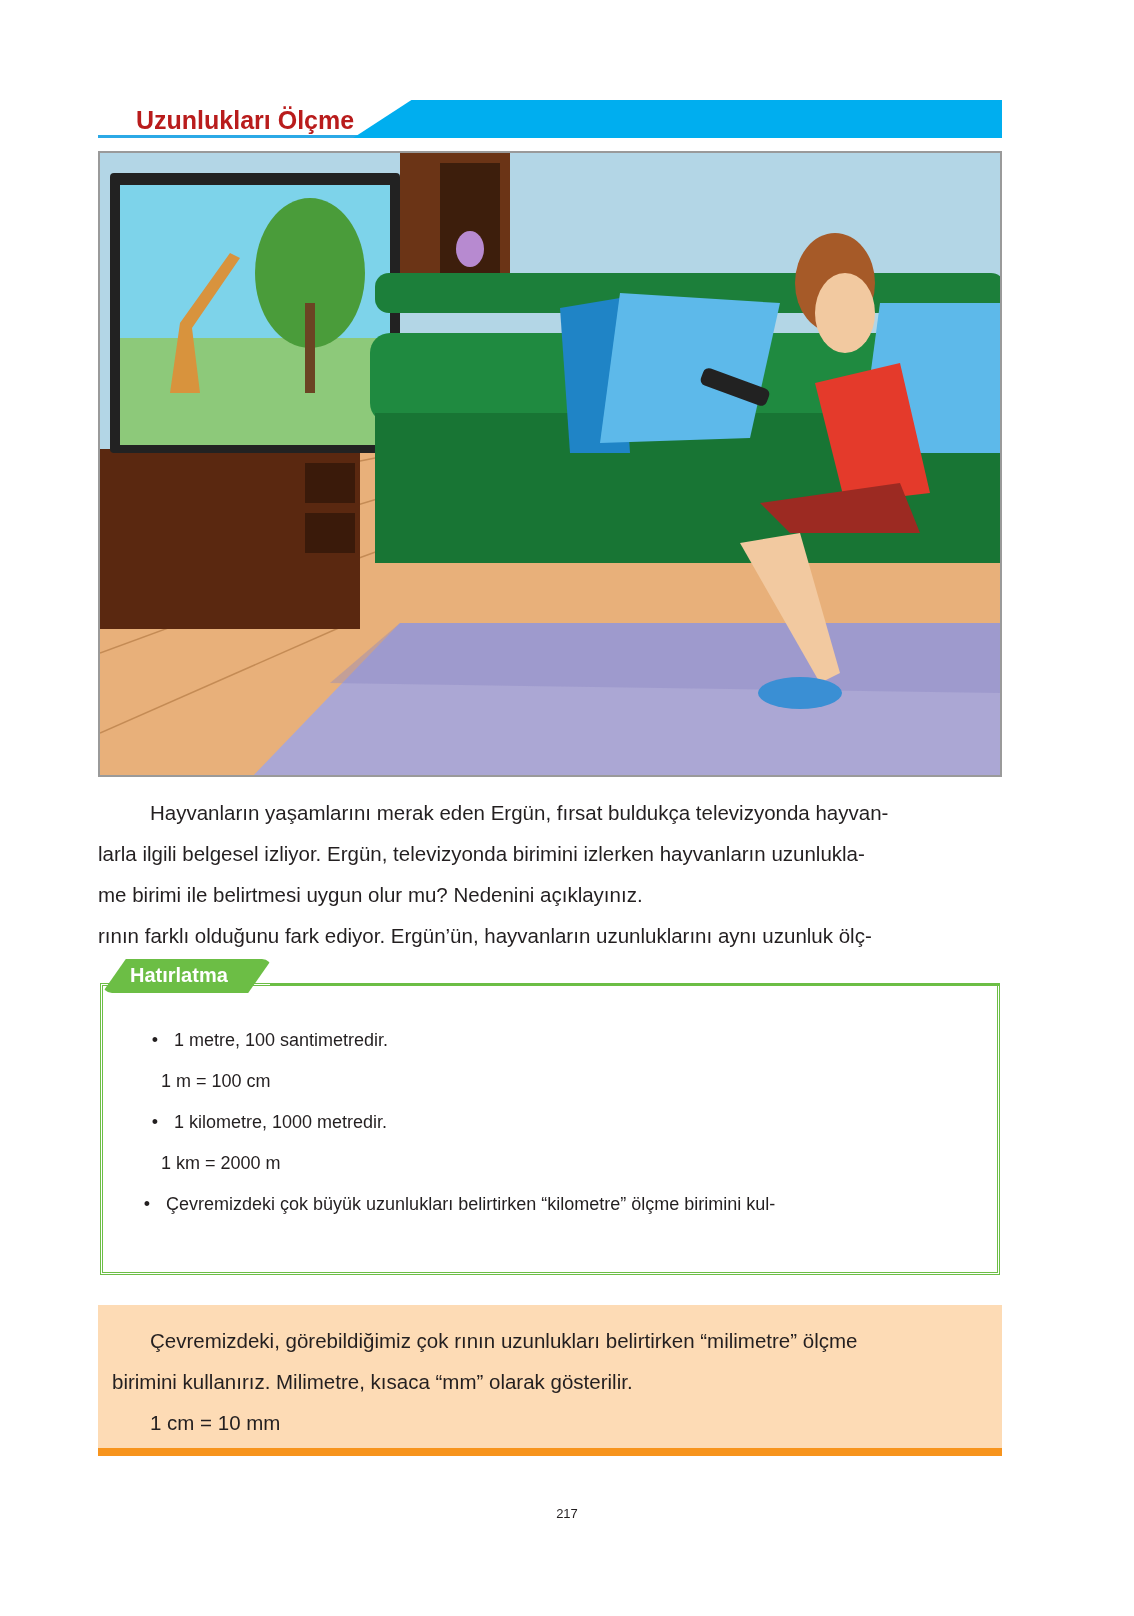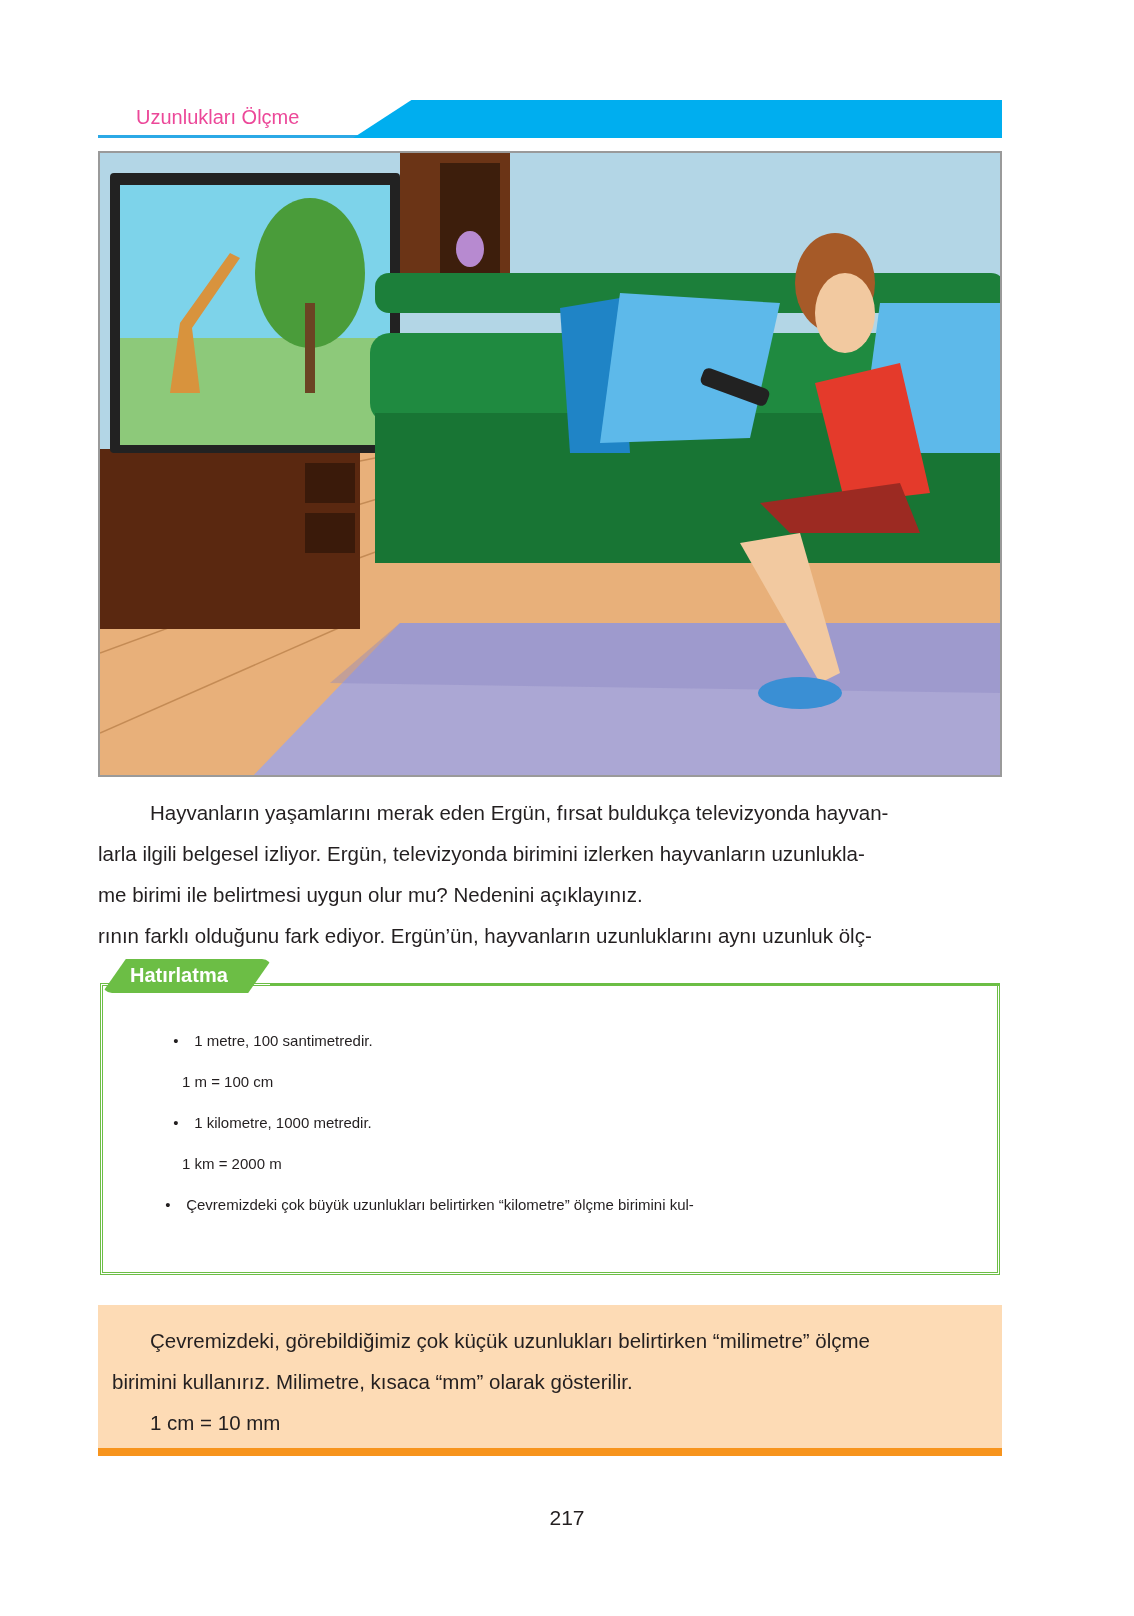--- a/index.html
+++ b/index.html
@@ -1,36 +1,36 @@
 <!DOCTYPE html>
 <html><head>
 <meta charset="utf-8">
 <style>
   html,body{margin:0;padding:0;background:#fff;}
   body{width:1134px;height:1616px;position:relative;overflow:hidden;font-family:"Liberation Sans",sans-serif;color:#231f20;}
   .header{position:absolute;left:98px;top:100px;width:904px;height:38px;}
   .header-line{position:absolute;left:0;bottom:0;width:904px;height:3px;background:#2ba9e6;}
   .header-band{position:absolute;left:255px;top:0;width:649px;height:38px;background:#00aeef;clip-path:polygon(9% 0,100% 0,100% 100%,0 100%);}
-  .header-title{position:absolute;left:38px;top:6px;font-size:20px;font-weight:normal;color:#ec4899;}
+  .header-title{position:absolute;left:38px;top:6px;font-size:25px;font-weight:bold;color:#b91c1c;}
   .illus{position:absolute;left:98px;top:151px;width:904px;height:626px;border:2px solid #9a9a9a;box-sizing:border-box;overflow:hidden;background:#aed4e6;}
   .para{position:absolute;left:98px;top:792px;width:904px;font-size:20.5px;line-height:41px;text-align:justify;}
   .para p{margin:0;}
   .hat-wrap{position:absolute;left:100px;top:983px;width:900px;height:292px;border:3px double #6cbe45;box-sizing:border-box;}
   .hat-tab{position:absolute;left:102px;top:959px;width:170px;height:34px;background:#6cbe45;clip-path:polygon(14% 0,100% 0,86% 100%,0 100%);border-radius:10px;}
   .hat-tab span{position:absolute;left:28px;top:5px;color:#fff;font-weight:bold;font-size:20px;}
   .hat-line{position:absolute;left:270px;top:983px;width:730px;height:3px;background:#6cbe45;}
-  .hat-content{position:absolute;left:124px;top:1020px;width:860px;font-size:15px;line-height:41px;}
+  .hat-content{position:absolute;left:103px;top:1020px;width:860px;font-size:18px;line-height:41px;}
   .hat-content .row{position:relative;}
   .bul{display:inline-block;width:28px;text-align:center;}
   .ind1{padding-left:38px;}
   .ind2{padding-left:64px;}
   .box-orange{position:absolute;left:98px;top:1305px;width:904px;height:150px;background:#fddbb5;}
   .box-orange-line{position:absolute;left:98px;top:1448px;width:904px;height:8px;background:#f7941d;}
   .orange-text{position:absolute;left:112px;top:1320px;width:880px;font-size:20.5px;line-height:41px;}
-  .page-num{position:absolute;left:0;width:1134px;top:1506px;text-align:center;font-size:21px;}
+  .page-num{position:absolute;left:0;width:1134px;top:1506px;text-align:center;font-size:13px;}
 </style>
 </head>
 <body>
 
 <div class="header">
   <div class="header-line"></div>
   <div class="header-band"></div>
   <div class="header-title">Uzunlukları Ölçme</div>
 </div>
 
@@ -104,18 +104,18 @@
   </div>
   <div class="row" style="padding-left:30px;">
     <span class="bul">•</span>
     <span>Çevremizdeki çok büyük uzunlukları belirtirken “kilometre” ölçme birimini kul-</span>
   </div>
 </div>
 
 <div class="box-orange"></div>
 <div class="box-orange-line"></div>
 <div class="orange-text">
-  <div style="text-indent:38px;">Çevremizdeki, görebildiğimiz çok küçük uzunlukları belirtirken “milimetre” ölçme</div>
+  <div style="text-indent:38px;">Çevremizdeki, görebildiğimiz çok rının uzunlukları belirtirken “milimetre” ölçme</div>
   <div>birimini kullanırız. Milimetre, kısaca “mm” olarak gösterilir.</div>
   <div style="padding-left:38px;">1 cm = 10 mm</div>
 </div>
 
 <div class="page-num">217</div>
 
 </body></html>

